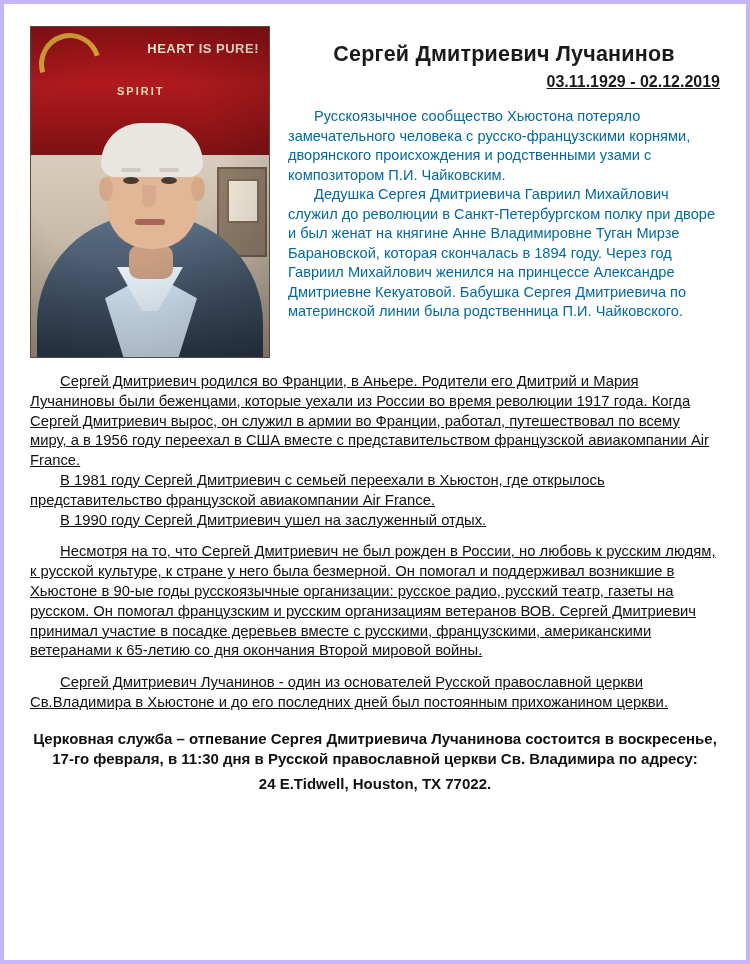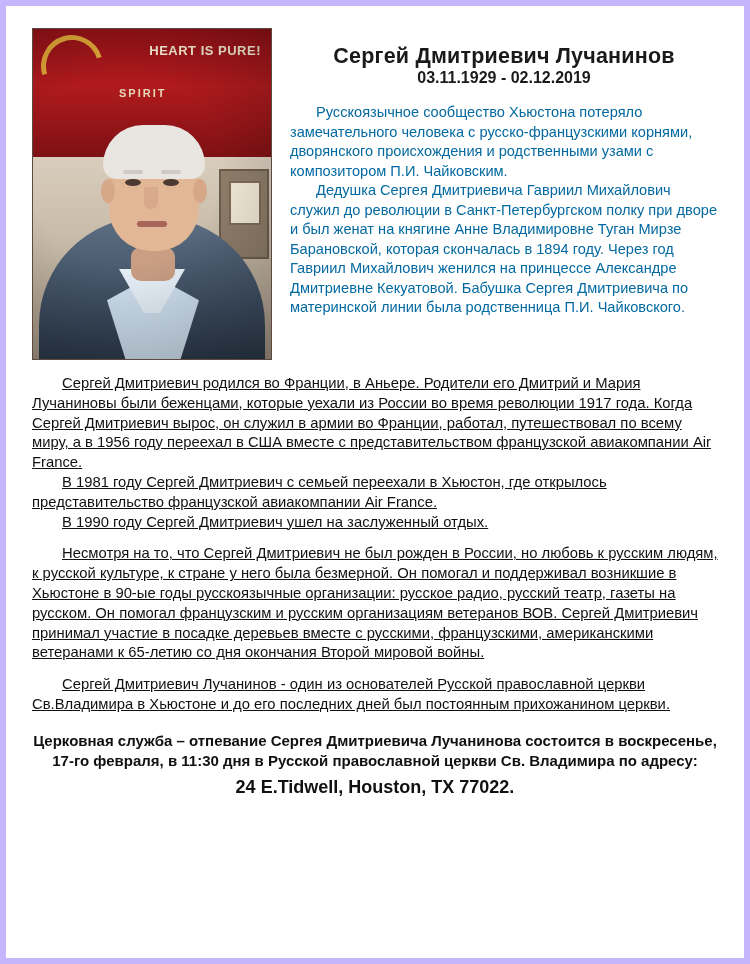--- a/index.html
+++ b/index.html
@@ -12,21 +12,21 @@
     height: 964px;
     font-family: "Liberation Sans", sans-serif;
     color: #111111;
     position: relative;
     overflow: hidden;
   }
   .page {
     width: 750px;
     height: 964px;
     box-sizing: border-box;
-    border: 6px solid #c4b5fd;
+    border: 4px solid #c4b5fd;
     padding: 22px 26px 10px 26px;
     position: relative;
     background: #fff;
   }
   
   .header {
     display: flex;
     align-items: flex-start;
   }
   .photo {
@@ -172,24 +172,26 @@
     padding-top: 16px;
   }
   .name {
     text-align: center;
     font-size: 21.5px;
     font-weight: bold;
     color: #1a1a1a;
     letter-spacing: 0.2px;
   }
   .dates {
-    text-align: center;
+    text-align: right;
     font-size: 16px;
     font-weight: bold;
+    margin-top: 6px;
     color: #1a1a1a;
+    text-decoration: underline;
   }
   .intro {
     margin-top: 16px;
     font-size: 14.6px;
     line-height: 19.5px;
     text-align: left;
     color: #0369a1;
   }
   .intro p {
     margin: 0;
@@ -218,21 +220,21 @@
     margin-top: 16px;
     text-align: center;
     font-size: 15px;
     font-weight: bold;
     line-height: 20px;
     color: #111;
   }
   .address {
     margin-top: 6px;
     text-align: center;
-    font-size: 18px;
+    font-size: 15px;
     font-weight: bold;
     color: #111;
   }
 </style>
 </head>
 <body>
 
 <div class="page">
 
   <div class="header">

